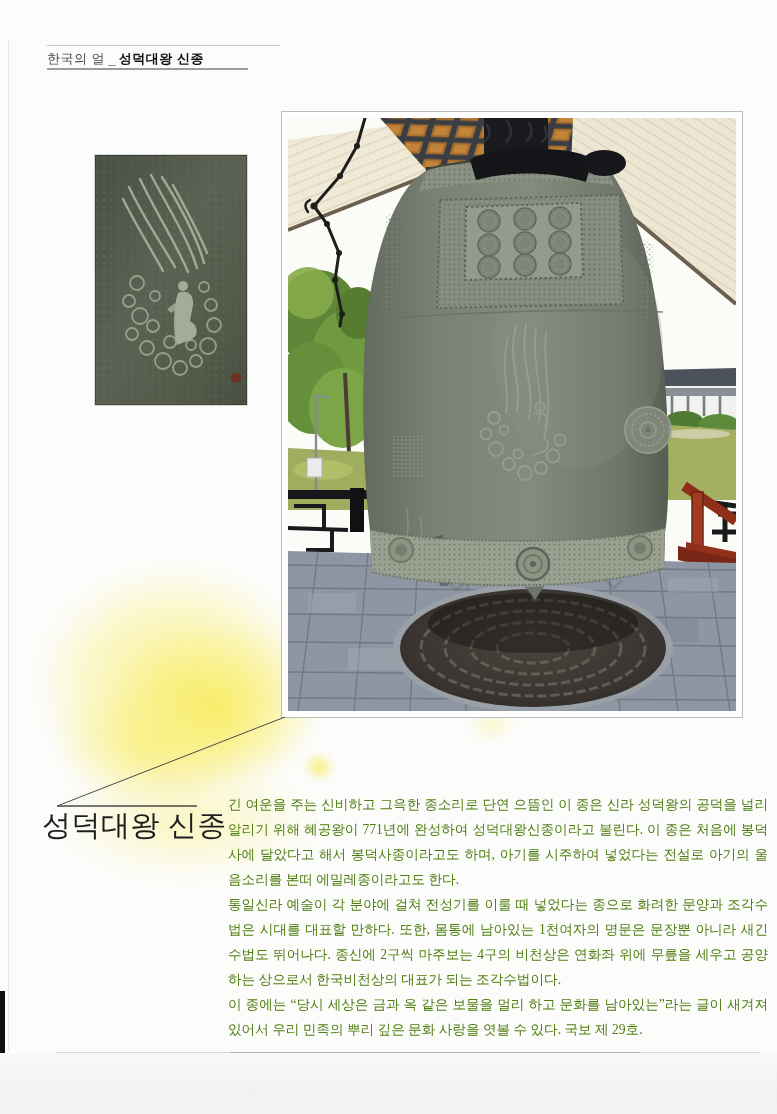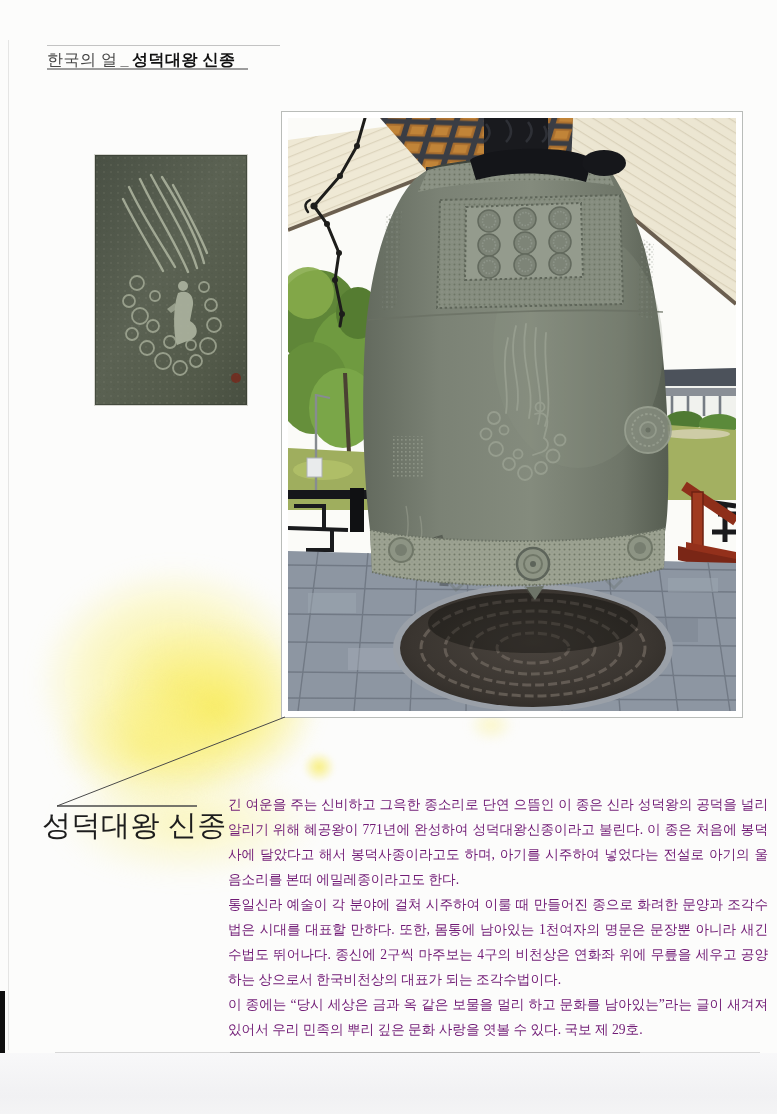--- a/index.html
+++ b/index.html
@@ -15,21 +15,21 @@
   .scan-bottom-line{position:absolute;left:55px;top:1052px;width:705px;height:1px;
     background:rgba(90,90,90,.22);}
   .scan-bottom-line2{position:absolute;left:230px;top:1052px;width:410px;height:1px;
     background:rgba(70,70,70,.28);}
   .scan-bottom-strip{position:absolute;left:0;top:1053px;width:777px;height:61px;
     background:linear-gradient(180deg,#f8f8f9 0%,#f1f1f3 70%,#f4f4f5 100%);}
   
   .hdr-rule-top{position:absolute;left:47px;top:45px;width:233px;height:1px;background:#c3c3c3;}
   .hdr-rule-bot{position:absolute;left:47px;top:68px;width:201px;height:2px;background:#9d9d9d;}
   .hdr-text{position:absolute;left:47px;top:50px;width:300px;
-    font-family:Liberation Serif, serif;font-size:16px;color:#454545;
+    font-family:Liberation Sans, sans-serif;font-size:13px;color:#454545;
     letter-spacing:.5px;}
   .hdr-text b{color:#111;font-weight:700;}
   .hdr-sep{color:#777;padding:0 3px;}
   
   .blob{position:absolute;border-radius:50%;pointer-events:none;}
   .blob-a{left:35px;top:565px;width:280px;height:235px;filter:blur(9px);
     background:radial-gradient(closest-side,rgba(249,238,110,.75),rgba(250,242,140,.45) 62%,rgba(255,250,190,0) 100%);}
   .blob-b{left:110px;top:620px;width:210px;height:175px;filter:blur(7px);
     background:radial-gradient(closest-side,rgba(248,235,90,.85),rgba(250,240,130,.4) 65%,rgba(255,250,190,0) 100%);}
   .blob-c{left:55px;top:680px;width:185px;height:130px;filter:blur(8px);
@@ -45,21 +45,21 @@
     outline:1px solid #d6d6d0;}
   .fig-main{position:absolute;left:281px;top:111px;width:448px;height:593px;
     background:#fff;border:1px solid #b9bcb9;padding:6px;}
   .fig-main svg,.fig-detail svg{display:block;}
   
   .callout{position:absolute;left:0;top:0;width:777px;height:1114px;pointer-events:none;z-index:4;}
   
   .article-title{position:absolute;left:42px;top:806px;width:210px;z-index:5;
     font-size:29px;color:#1d1d1d;font-weight:500;letter-spacing:0.5px;white-space:nowrap;}
   .article-body{position:absolute;left:228px;top:792px;width:540px;z-index:5;
-    font-size:13.6px;line-height:25px;color:#701a75;text-align:justify;word-break:break-all;}
+    font-size:13.6px;line-height:25px;color:#4d7c0f;text-align:justify;word-break:break-all;}
   .article-body p{margin:0;}
 </style>
 </head>
 <body>
 
 <div class="scan-left-edge"></div>
 <div class="scan-bottom-strip"></div>
 <div class="scan-bottom-line"></div>
 <div class="scan-bottom-line2"></div>
 <div class="scan-black-tab"></div>
@@ -400,15 +400,15 @@
 </figure>
 
 <svg class="callout">
   <line x1="285" y1="717" x2="57" y2="806" stroke="#4a4a4a" stroke-width="1"></line>
   <line x1="57" y1="806" x2="197" y2="806" stroke="#4a4a4a" stroke-width="1.3"></line>
 </svg>
 
 <h1 class="article-title" style="margin:0">성덕대왕 신종</h1>
 <div class="article-body">
   <p>긴 여운을 주는 신비하고 그윽한 종소리로 단연 으뜸인 이 종은 신라 성덕왕의 공덕을 널리 알리기 위해 혜공왕이 771년에 완성하여 성덕대왕신종이라고 불린다. 이 종은 처음에 봉덕사에 달았다고 해서 봉덕사종이라고도 하며, 아기를 시주하여 넣었다는 전설로 아기의 울음소리를 본떠 에밀레종이라고도 한다.</p>
-  <p>통일신라 예술이 각 분야에 걸쳐 시주하여 이룰 때 만들어진 종으로 화려한 문양과 조각수법은 시대를 대표할 만하다. 또한, 몸통에 남아있는 1천여자의 명문은 문장뿐 아니라 새긴 수법도 뛰어나다. 종신에 2구씩 마주보는 4구의 비천상은 연화좌 위에 무릎을 세우고 공양하는 상으로서 한국비천상의 대표가 되는 조각수법이다.</p>
+  <p>통일신라 예술이 각 분야에 걸쳐 전성기를 이룰 때 넣었다는 종으로 화려한 문양과 조각수법은 시대를 대표할 만하다. 또한, 몸통에 남아있는 1천여자의 명문은 문장뿐 아니라 새긴 수법도 뛰어나다. 종신에 2구씩 마주보는 4구의 비천상은 연화좌 위에 무릎을 세우고 공양하는 상으로서 한국비천상의 대표가 되는 조각수법이다.</p>
   <p>이 종에는 “당시 세상은 금과 옥 같은 보물을 멀리 하고 문화를 남아있는”라는 글이 새겨져 있어서 우리 민족의 뿌리 깊은 문화 사랑을 엿볼 수 있다. 국보 제 29호.</p>
 </div>
 
 </body></html>

